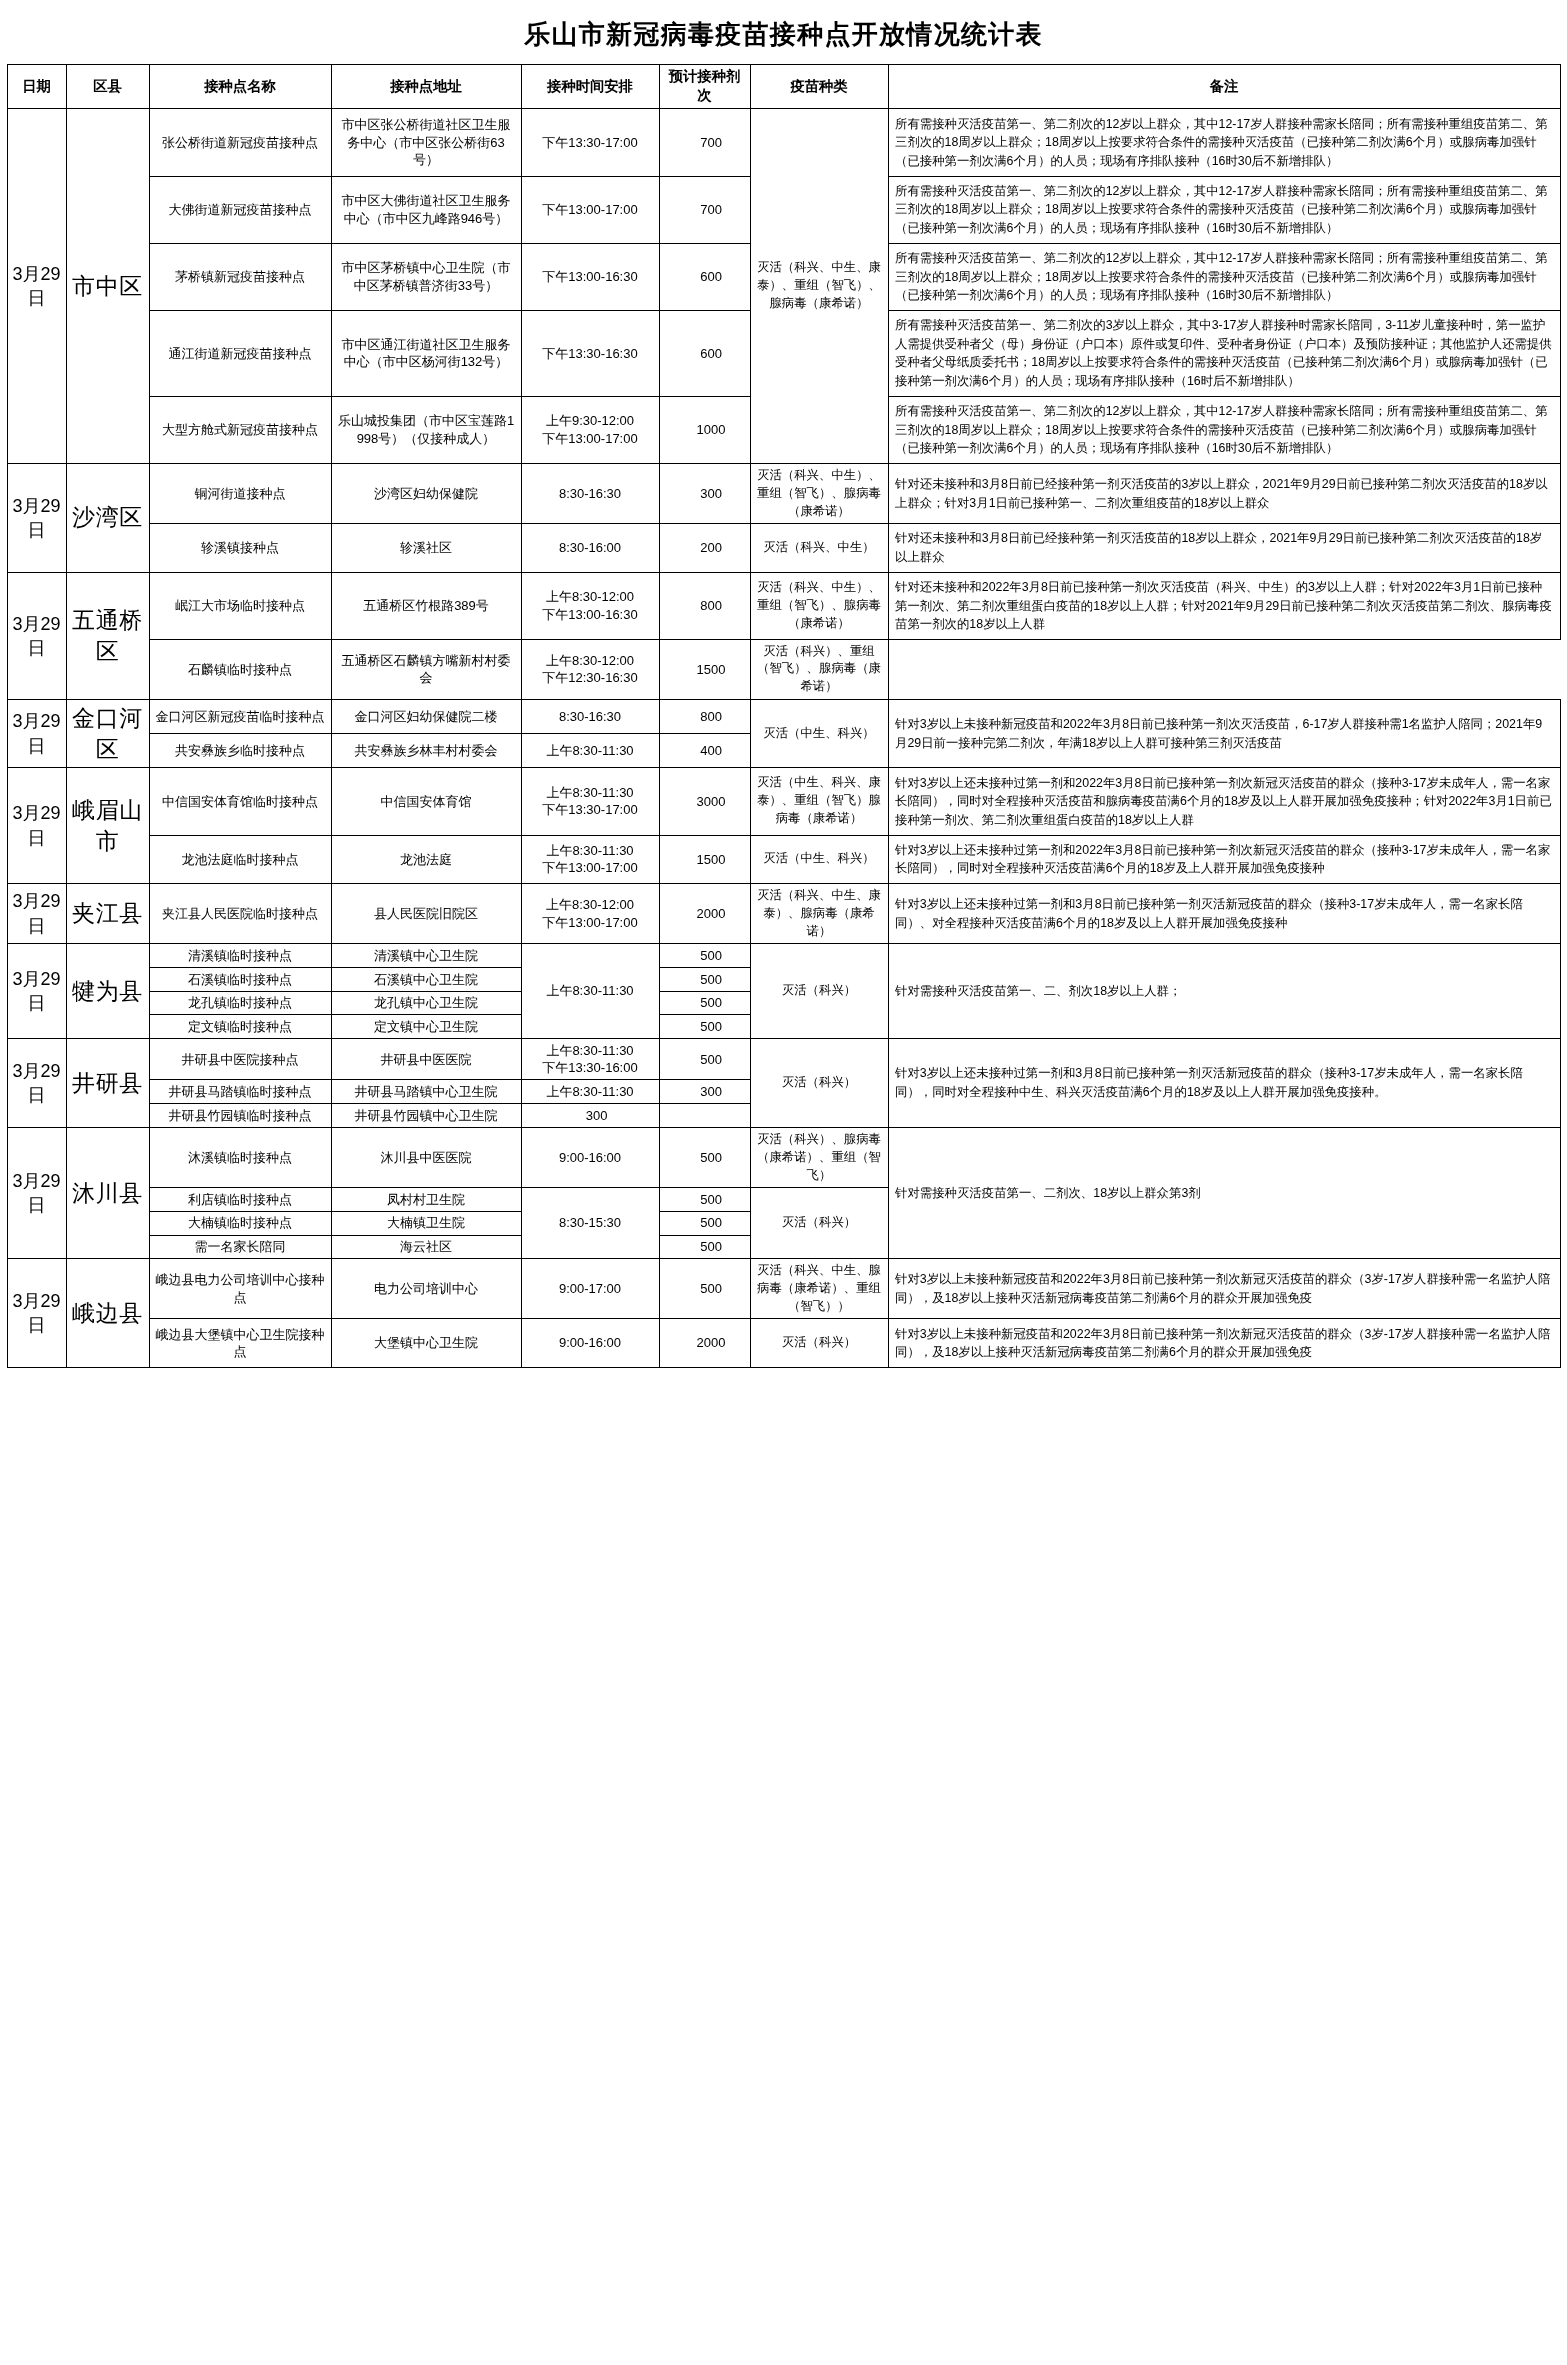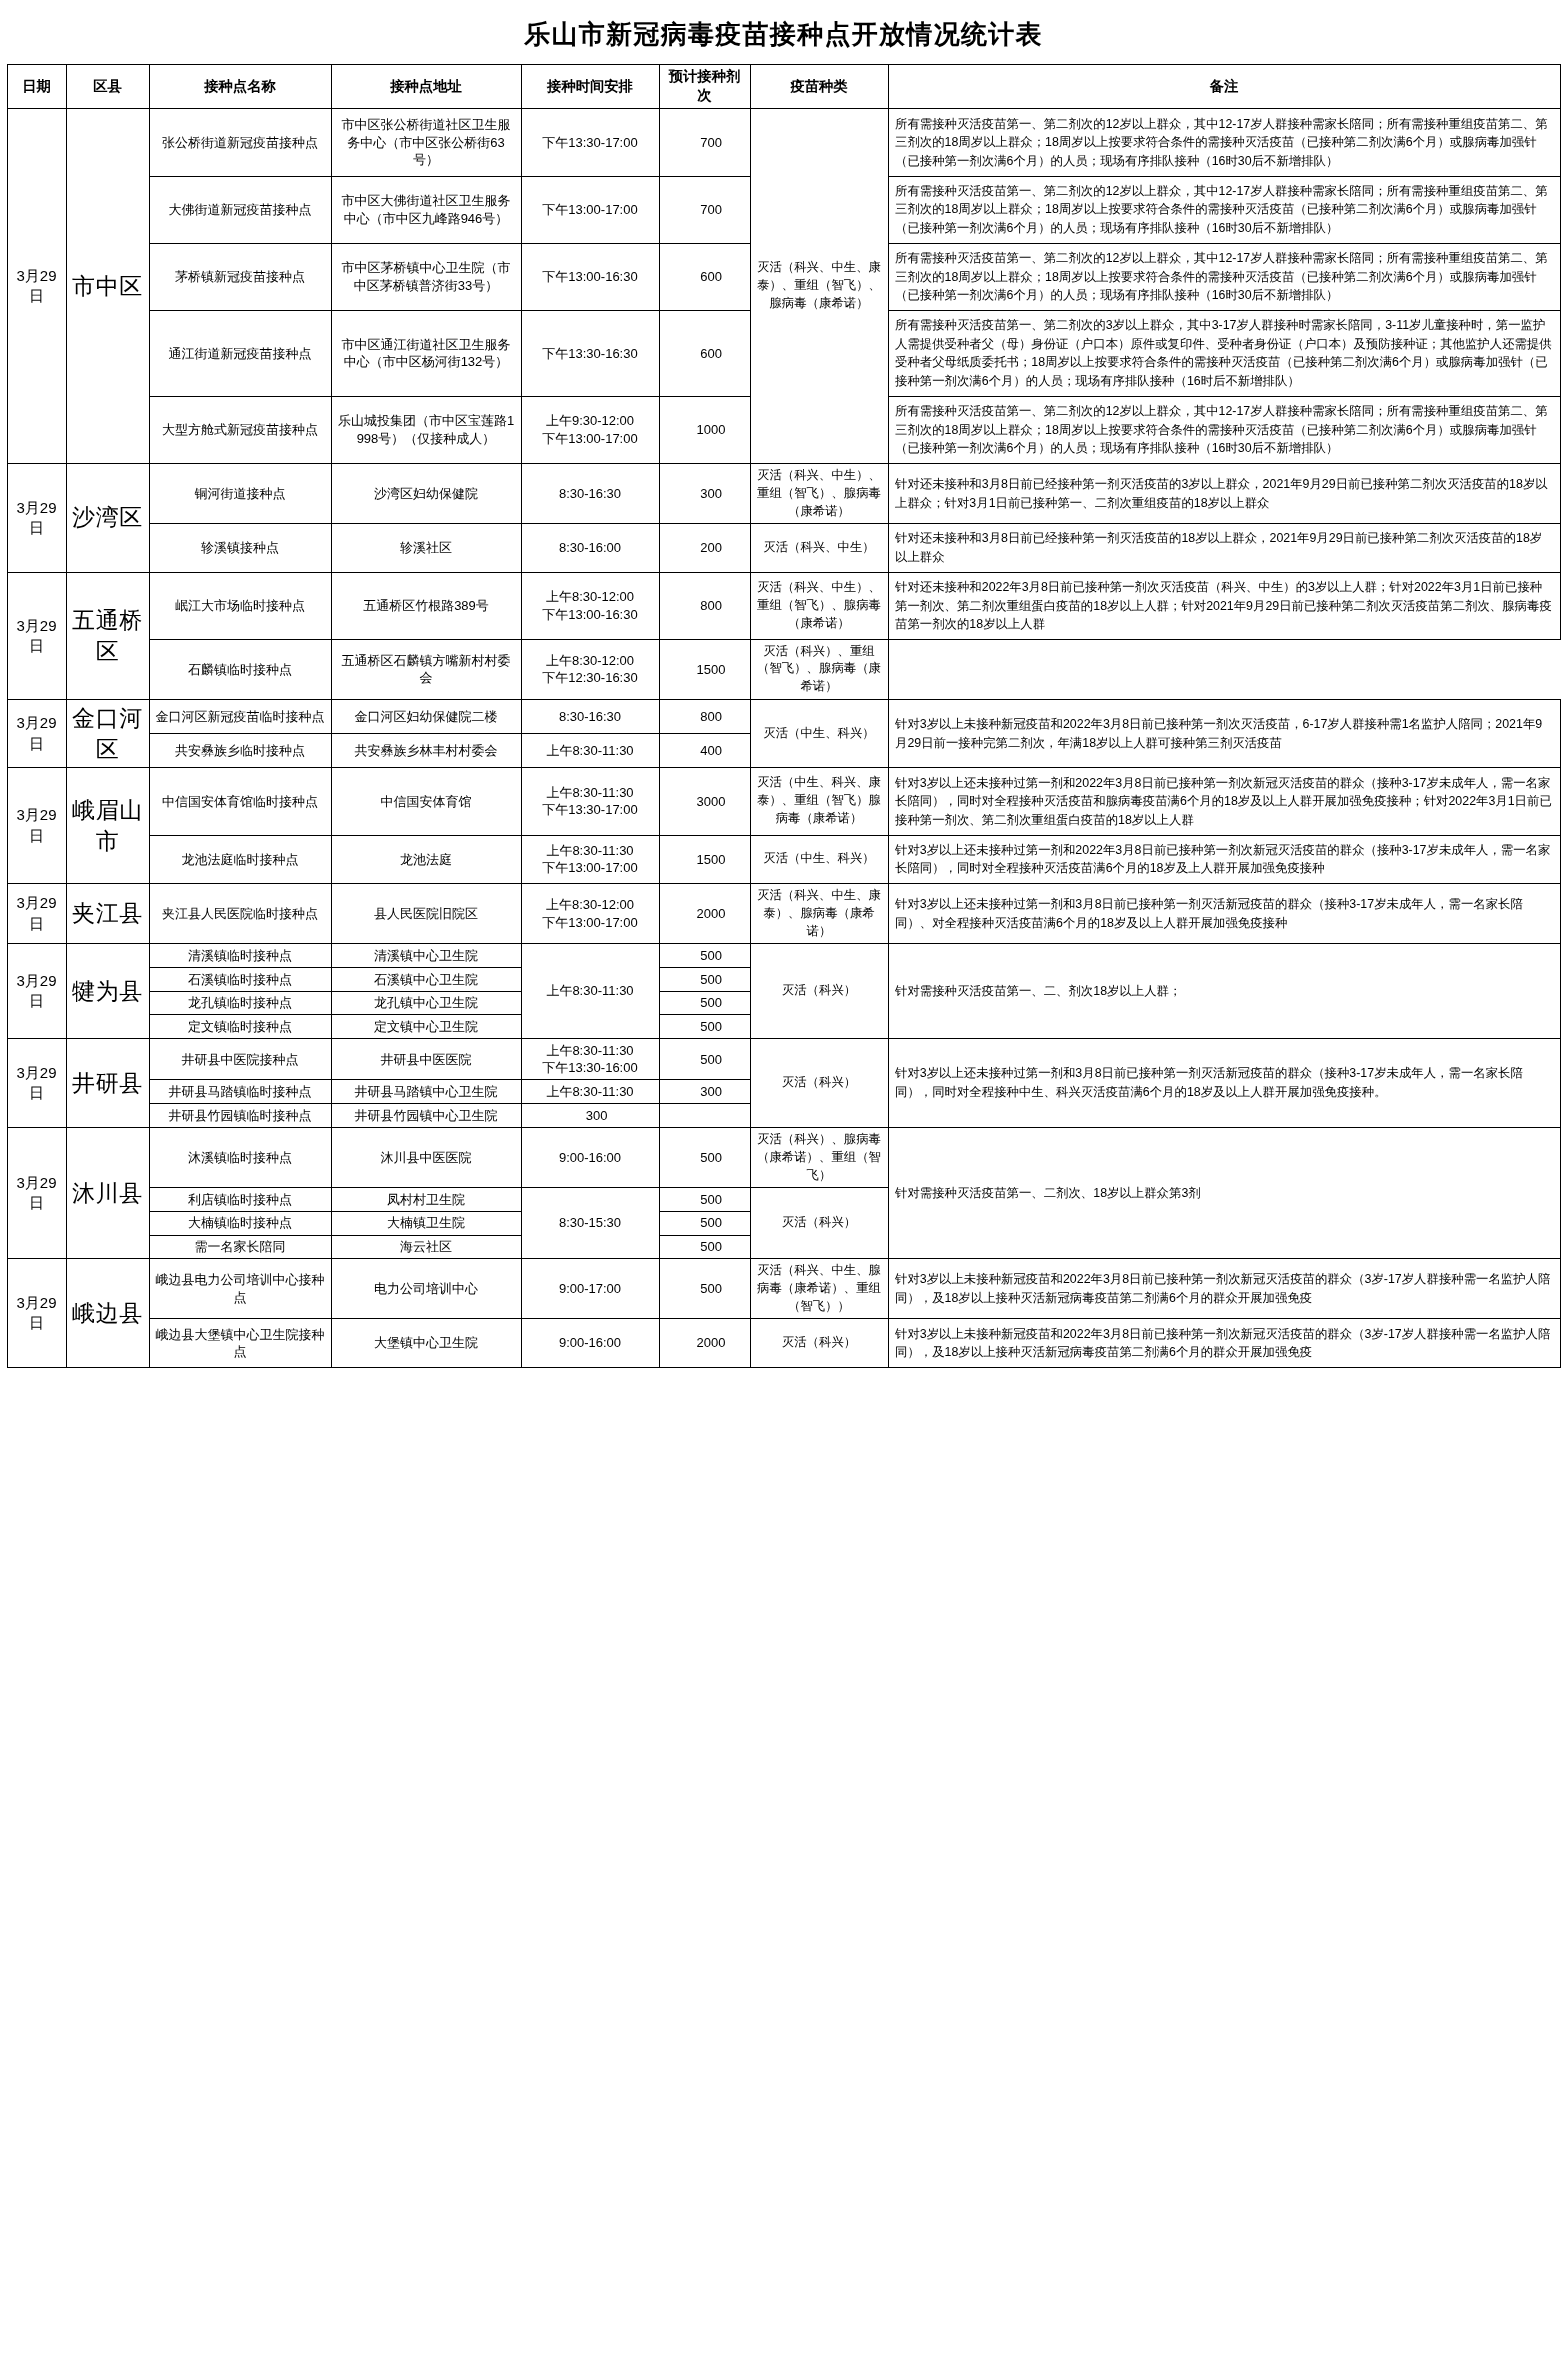--- a/index.html
+++ b/index.html
@@ -2,21 +2,21 @@
 <html style="font-size:10.4px"><head>
 <meta charset="utf-8">
 <style>
   html,body{margin:0;padding:0;background:#fff;}
   body{font-family:"Liberation Sans","DejaVu Sans",sans-serif;color:#000;}
   .page{width:1567px;box-sizing:border-box;padding:11.7px 6.5px 19.5px 6.5px;}
   .doc-title{text-align:center;font-size:26px;font-weight:bold;letter-spacing:1.3px;margin:5.2px 0 11.7px 0;}
   table{border-collapse:collapse;width:1554px;margin:0 auto;table-layout:fixed;}
   th,td{border:1.3px solid #000;vertical-align:middle;text-align:center;padding:2.6px 3.9px;font-size:12.4px;line-height:1.35;word-break:break-all;}
   thead th{font-weight:bold;font-size:14.3px;height:38px;}
-  td.date{font-size:15px;}
+  td.date{font-size:18px;}
   td.dist{font-size:23px;font-weight:normal;letter-spacing:0.7px;}
   td.remark{text-align:left;font-size:12.4px;line-height:1.5;padding:5.2px 6.5px;}
   td.site{font-size:13px;}
   td.addr{font-size:13px;}
   td.time{font-size:13px;}
   td.dose{font-size:13px;padding-left:17px;}
   td.vac{font-size:12.4px;line-height:1.45;margin-left:24px;}
   col.c-date{width:59px;}
   col.c-dist{width:83px;}
   col.c-site{width:182px;}

